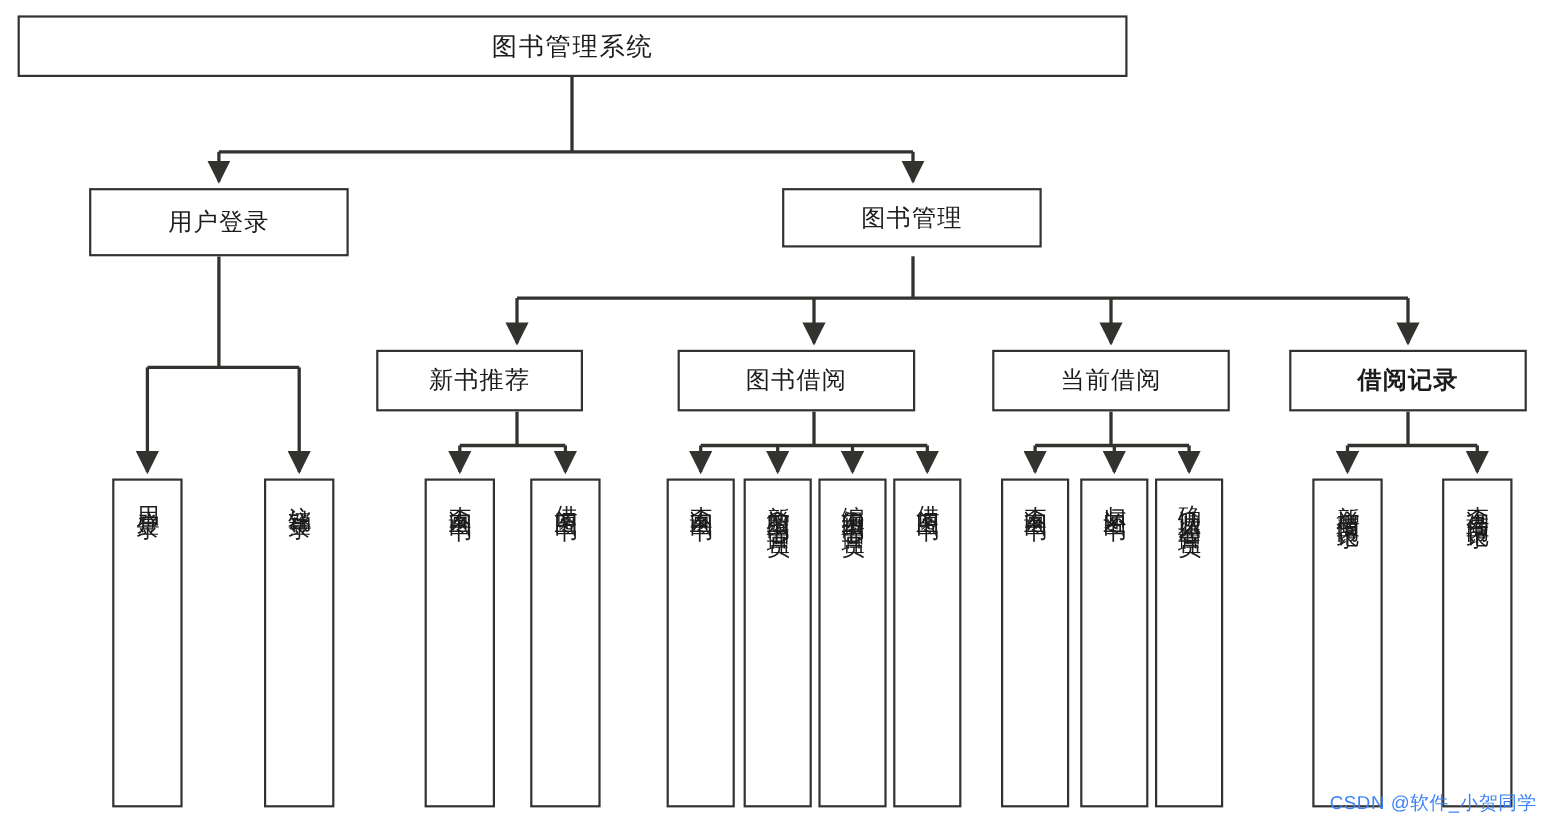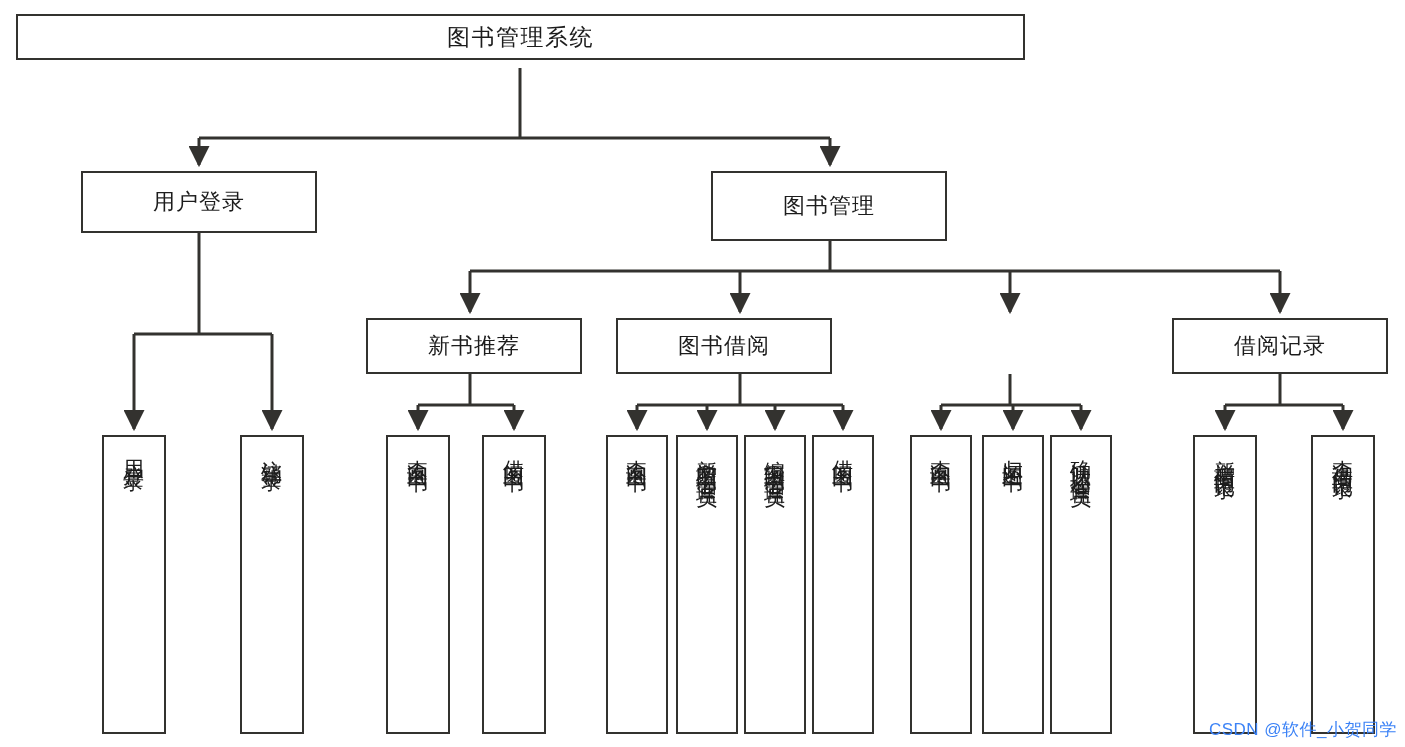--- a/index.html
+++ b/index.html
@@ -123,38 +123,41 @@
       <path d="M 1013 405 L 1013 429" marker-end="url(#arrow)"></path>
       <path d="M 1081 405 L 1081 429" marker-end="url(#arrow)"></path>
 
       <path d="M 1280 374 L 1280 405"></path>
       <path d="M 1225 405 L 1343 405"></path>
       <path d="M 1225 405 L 1225 429" marker-end="url(#arrow)"></path>
       <path d="M 1343 405 L 1343 429" marker-end="url(#arrow)"></path>
     </g>
   </svg>
 
-  <div class="node root horiz" style="left: 16px; top: 14px; width: 1009px; height: 46px;">
+  <div class="node root horiz" style="left: 16px; top: 14px; width: 1009px; height: 56px;">
     <span class="node-label">图书管理系统</span>
   </div>
 
   <div class="node horiz" style="left: 81px; top: 171px; width: 236px; height: 62px;">
     <span class="node-label">用户登录</span>
   </div>
-  <div class="node horiz" style="left: 711px; top: 171px; width: 236px; height: 70px;">
+  <div class="node horiz" style="left: 711px; top: 171px; width: 236px; height: 54px;">
     <span class="node-label">图书管理</span>
   </div>
 
-  <div class="node horiz" style="left: 366px; top: 318px; width: 216px; height: 56px;">
+  <div class="node horiz" style="left: 342px; top: 318px; width: 188px; height: 56px;">
     <span class="node-label">新书推荐</span>
   </div>
   <div class="node horiz" style="left: 616px; top: 318px; width: 216px; height: 56px;">
     <span class="node-label">图书借阅</span>
   </div>
-  <div class="node horiz" style="left: 1172px; top: 318px; width: 216px; height: 56px;">
+  <div class="node horiz" style="left: 902px; top: 318px; width: 216px; height: 56px;">
+    <span class="node-label">当前借阅</span>
+  </div>
+  <div class="node horiz" style="left: 1172px; top: 318px; width: 216px; height: 56px; font-weight: bold;">
     <span class="node-label">借阅记录</span>
   </div>
 
   <div class="node vert" style="left: 102px; top: 435px; width: 64px; height: 299px;">
     <span class="node-label">用户登录</span>
   </div>
   <div class="node vert" style="left: 240px; top: 435px; width: 64px; height: 299px;">
     <span class="node-label">注销登录</span>
   </div>
   <div class="node vert" style="left: 386px; top: 435px; width: 64px; height: 299px;">

